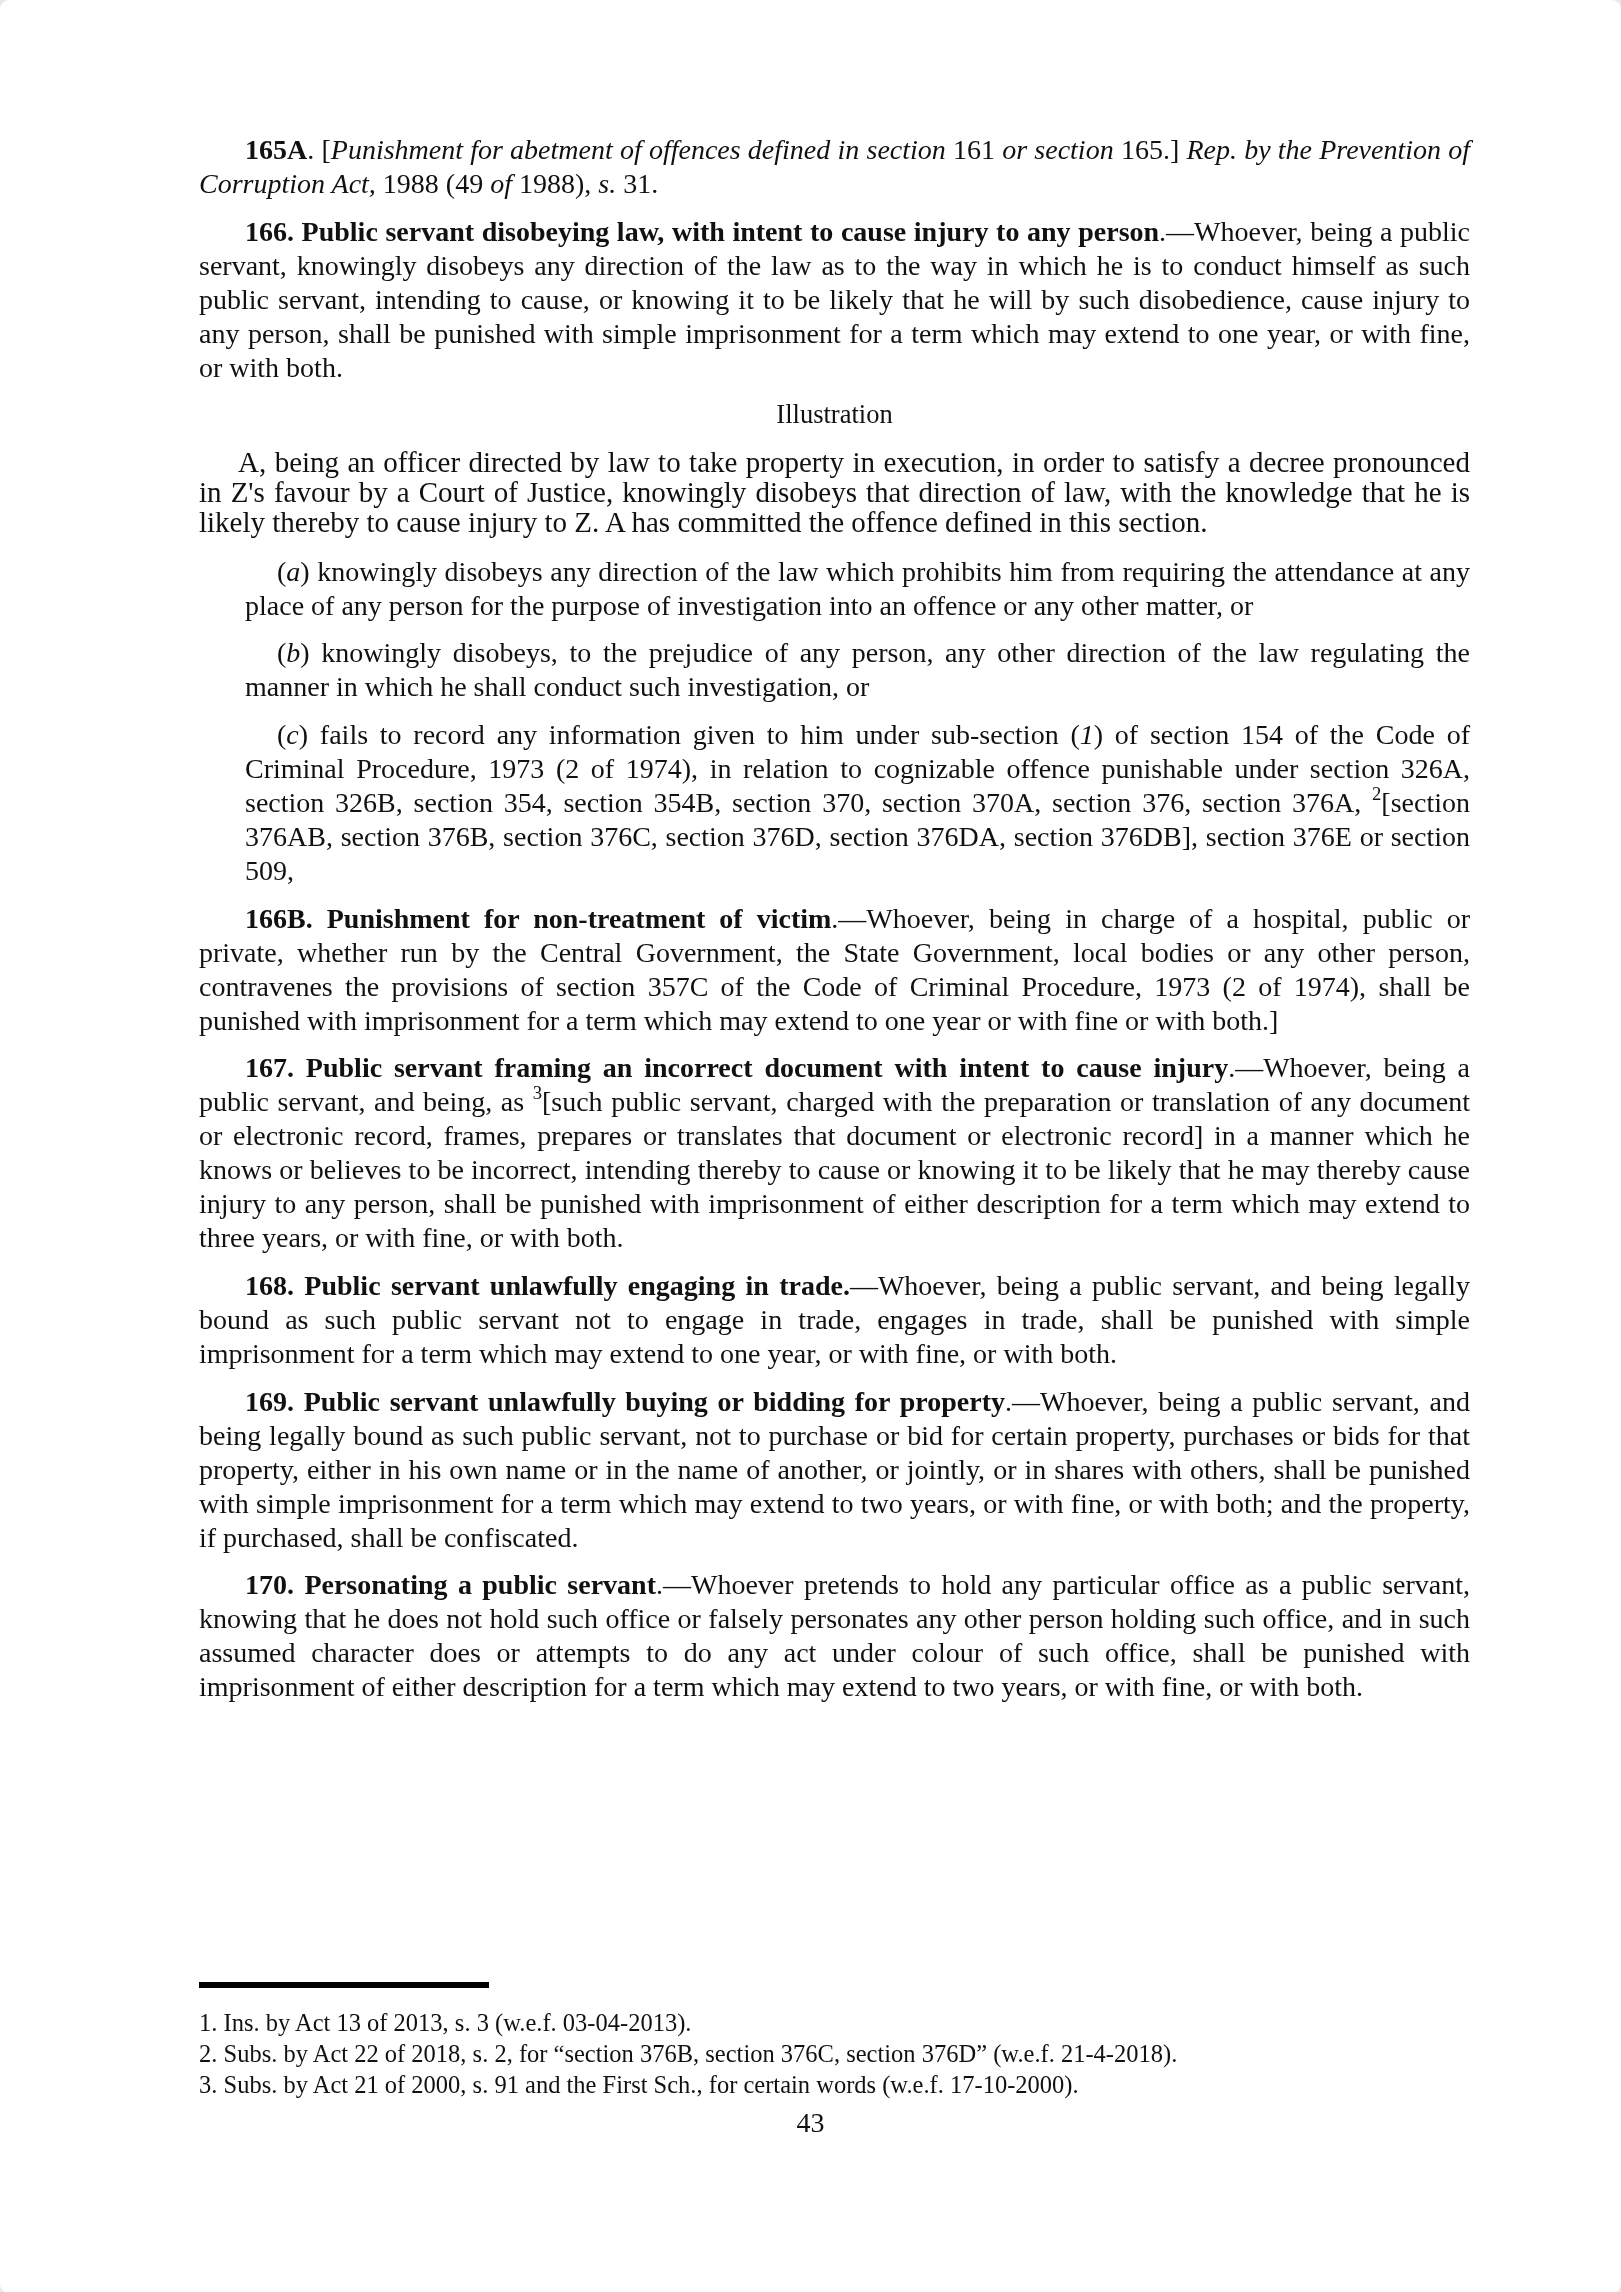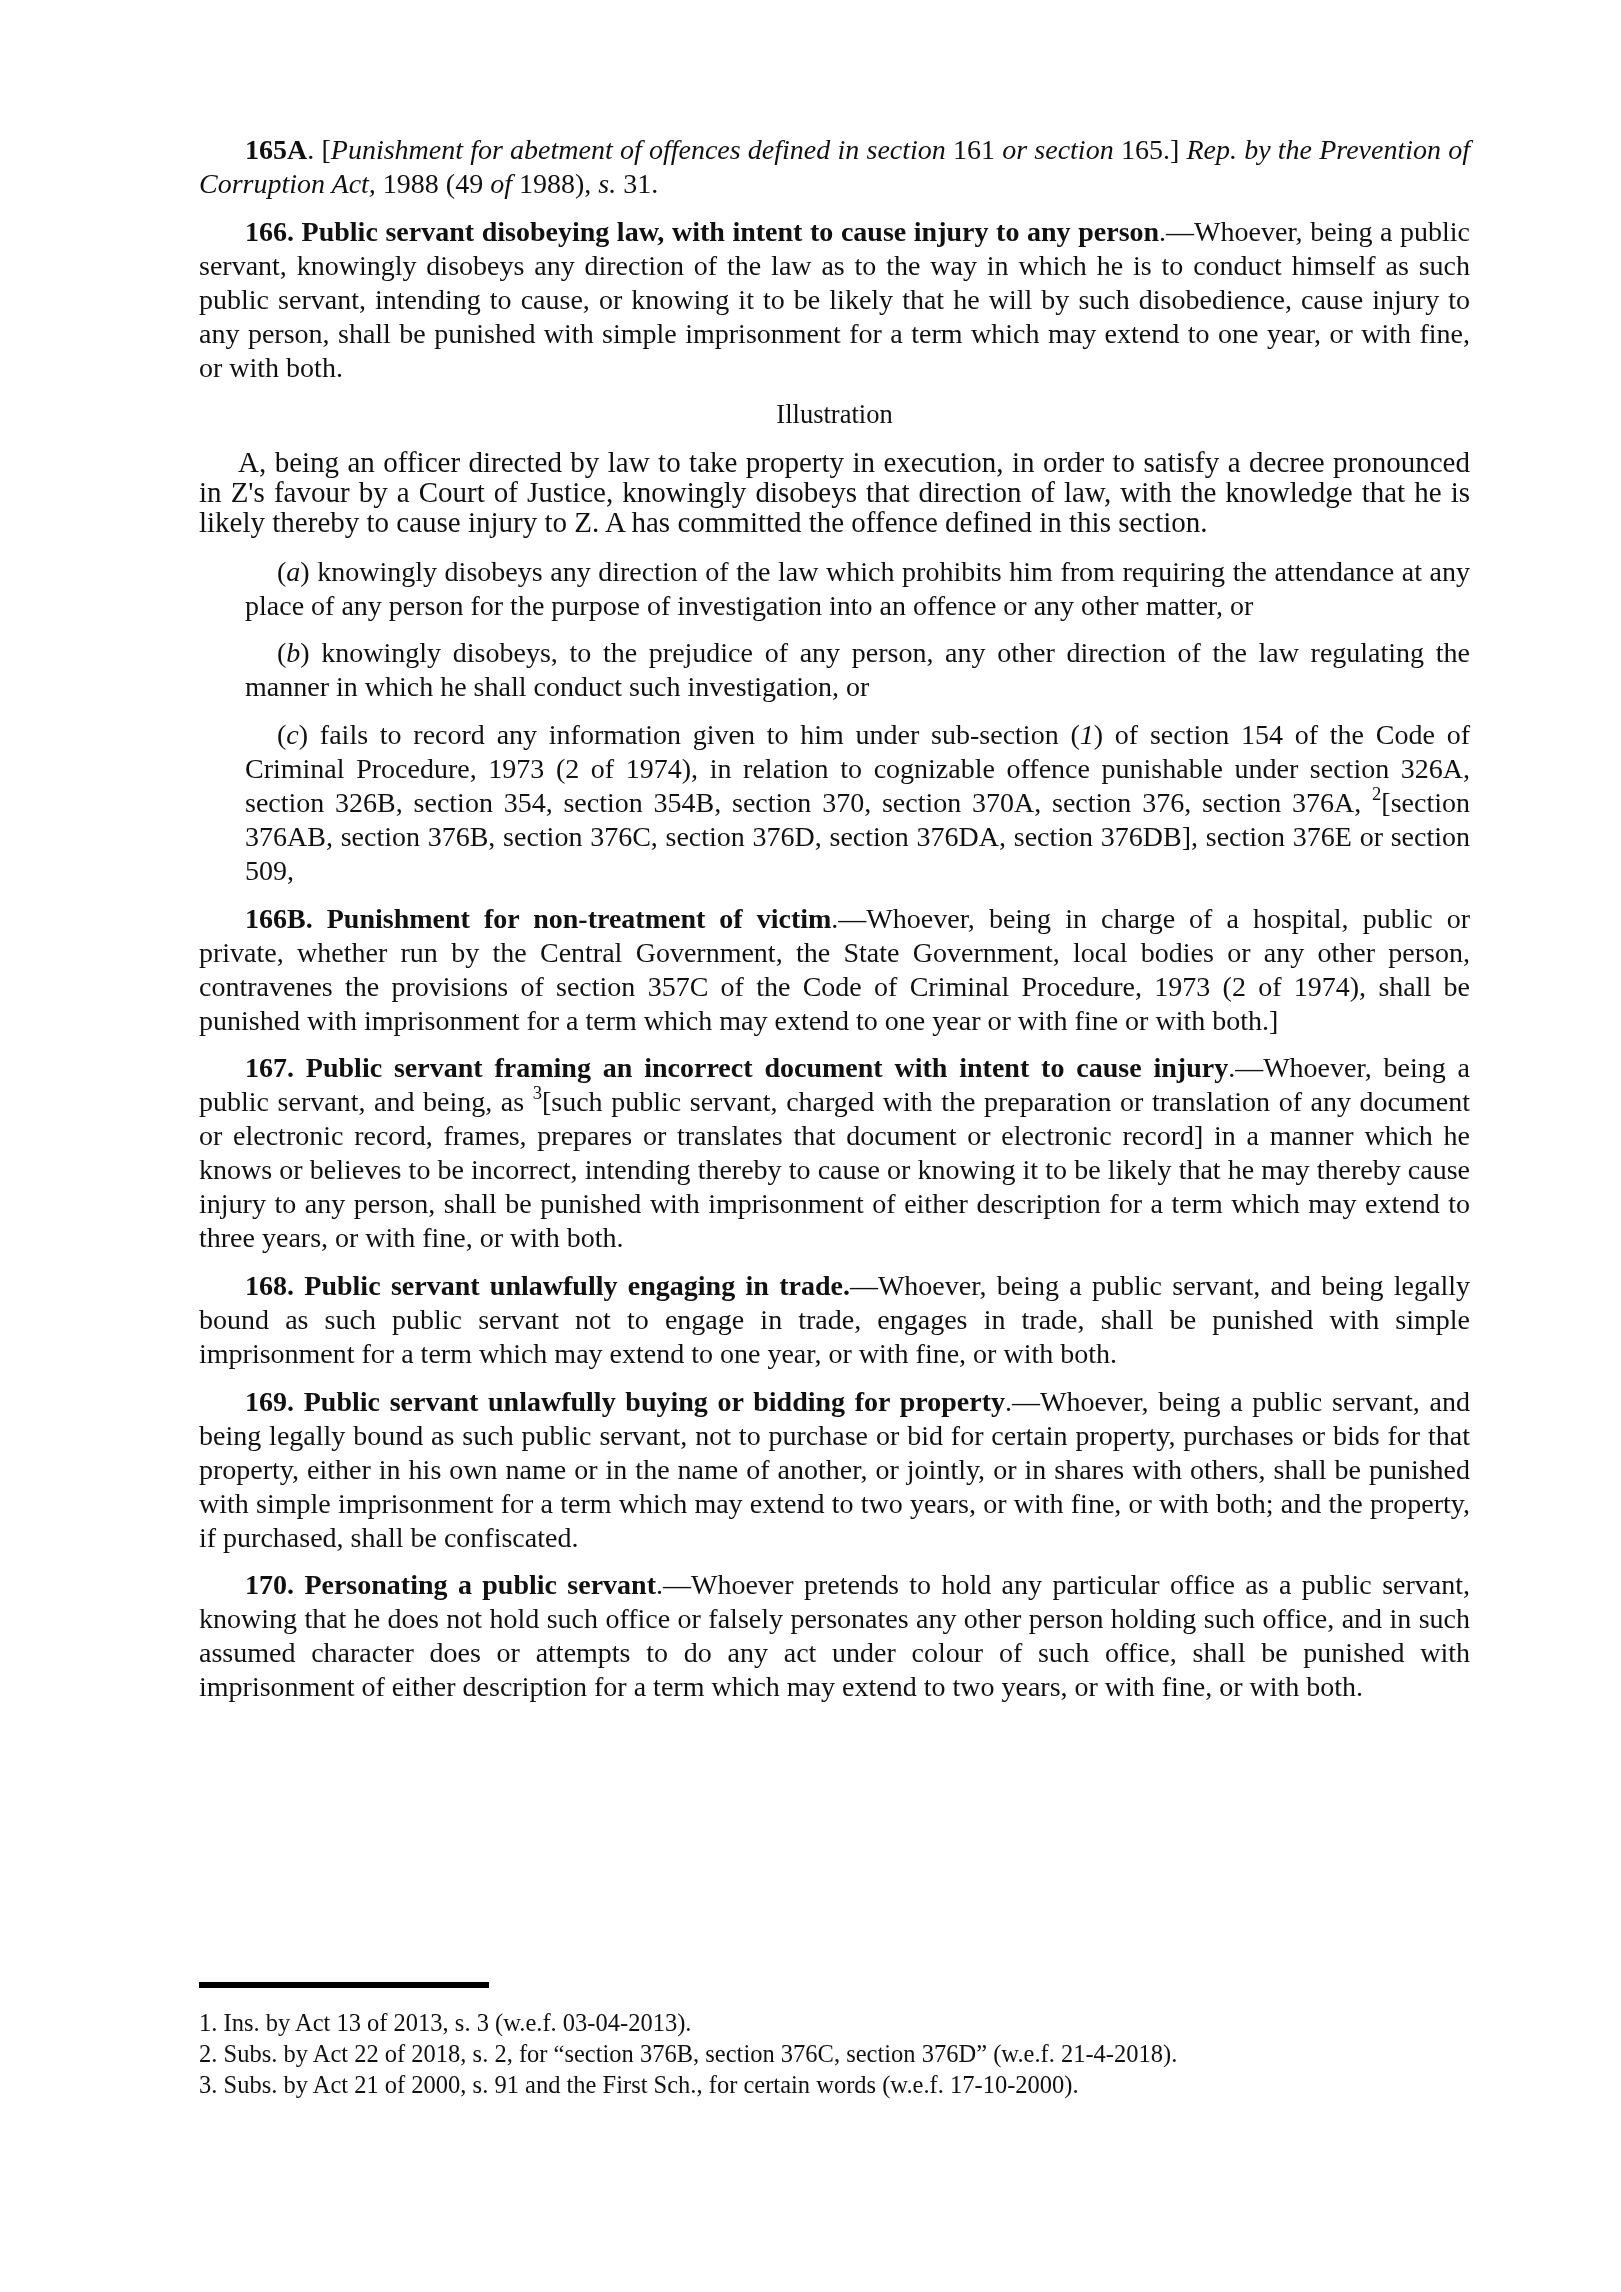--- a/index.html
+++ b/index.html
@@ -9,20 +9,21 @@
   }
   .page {
     position: relative;
     width: 1621px;
     height: 2293px;
     margin: 0 auto;
     background: #ffffff;
     color: #111111;
     font-family: "Liberation Serif", "DejaVu Serif", serif;
     overflow: hidden;
+    border-radius: 9px;
   }
   .body-col {
     position: absolute;
     left: 199px;
     top: 133px;
     width: 1271px;
   }
   .para {
     margin: 0 0 13.7px 0;
     font-size: 28px;
@@ -107,14 +108,15 @@
 
   <div class="footnotes">
     <div class="footnote-rule"></div>
     <div>
         <div class="footnote">1. Ins. by Act 13 of 2013, s. 3 (w.e.f. 03-04-2013).</div>
         <div class="footnote">2. Subs. by Act 22 of 2018, s. 2, for “section 376B, section 376C, section 376D” (w.e.f. 21-4-2018).</div>
         <div class="footnote">3. Subs. by Act 21 of 2000, s. 91 and the First Sch., for certain words (w.e.f. 17-10-2000).</div>
       </div>
   </div>
 
+  <div class="page-number">43</div>
 </div>
 
 
 </body></html>

